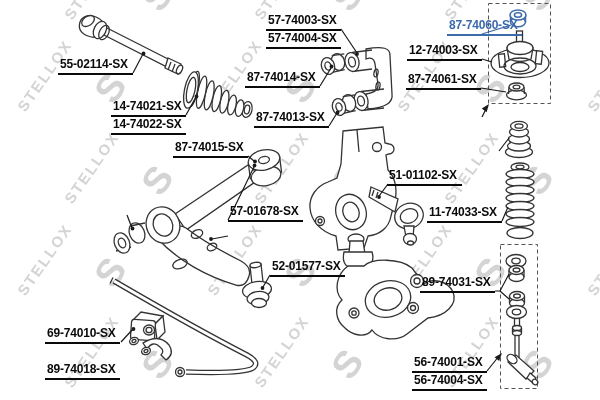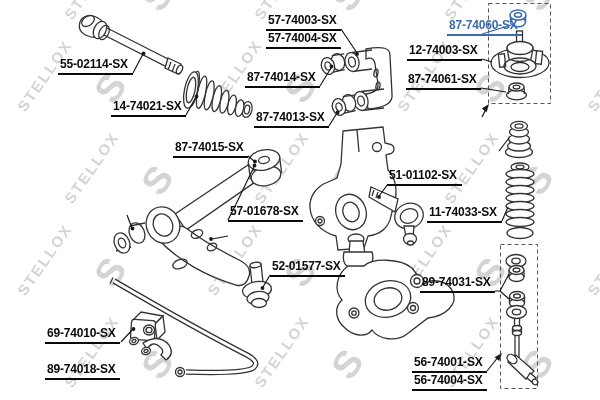--- a/index.html
+++ b/index.html
@@ -341,20 +341,21 @@
 
   <div id="labels">
     <div class="plabel" style="left:266px;top:14px">57-74003-SX</div>
     <div class="plabel" style="left:266px;top:32px">57-74004-SX</div>
     <div class="plabel hl" style="left:407px;top:19px">87-74060-SX</div>
     <div class="plabel" style="left:58px;top:58px">55-02114-SX</div>
     <div class="plabel" style="left:407px;top:44px">12-74003-SX</div>
     <div class="plabel" style="left:245px;top:71px">87-74014-SX</div>
     <div class="plabel" style="left:406px;top:73px">87-74061-SX</div>
     <div class="plabel" style="left:111px;top:100px">14-74021-SX</div>
+    <div class="plabel" style="left:111px;top:118px">14-74022-SX</div>
     <div class="plabel" style="left:254px;top:111px">87-74013-SX</div>
     <div class="plabel" style="left:173px;top:141px">87-74015-SX</div>
     <div class="plabel" style="left:387px;top:169px">51-01102-SX</div>
     <div class="plabel" style="left:427px;top:206px">11-74033-SX</div>
     <div class="plabel" style="left:228px;top:205px">57-01678-SX</div>
     <div class="plabel" style="left:270px;top:260px">52-01577-SX</div>
     <div class="plabel" style="left:420px;top:276px">89-74031-SX</div>
     <div class="plabel" style="left:45px;top:327px">69-74010-SX</div>
     <div class="plabel" style="left:45px;top:363px">89-74018-SX</div>
     <div class="plabel" style="left:412px;top:356px">56-74001-SX</div>

